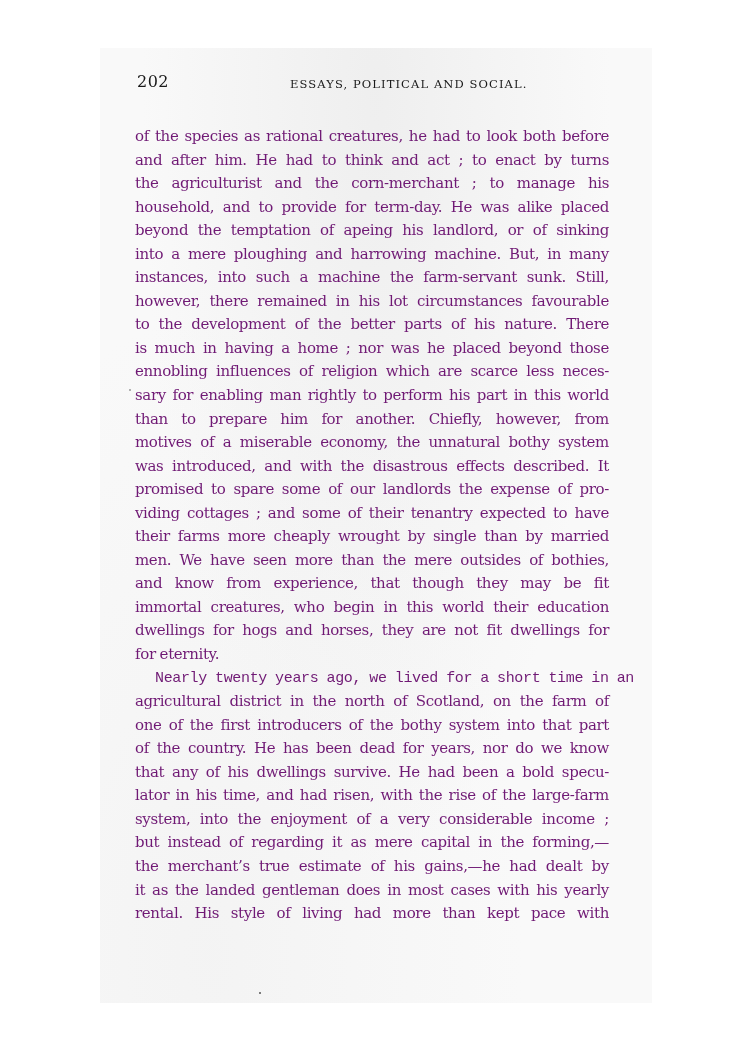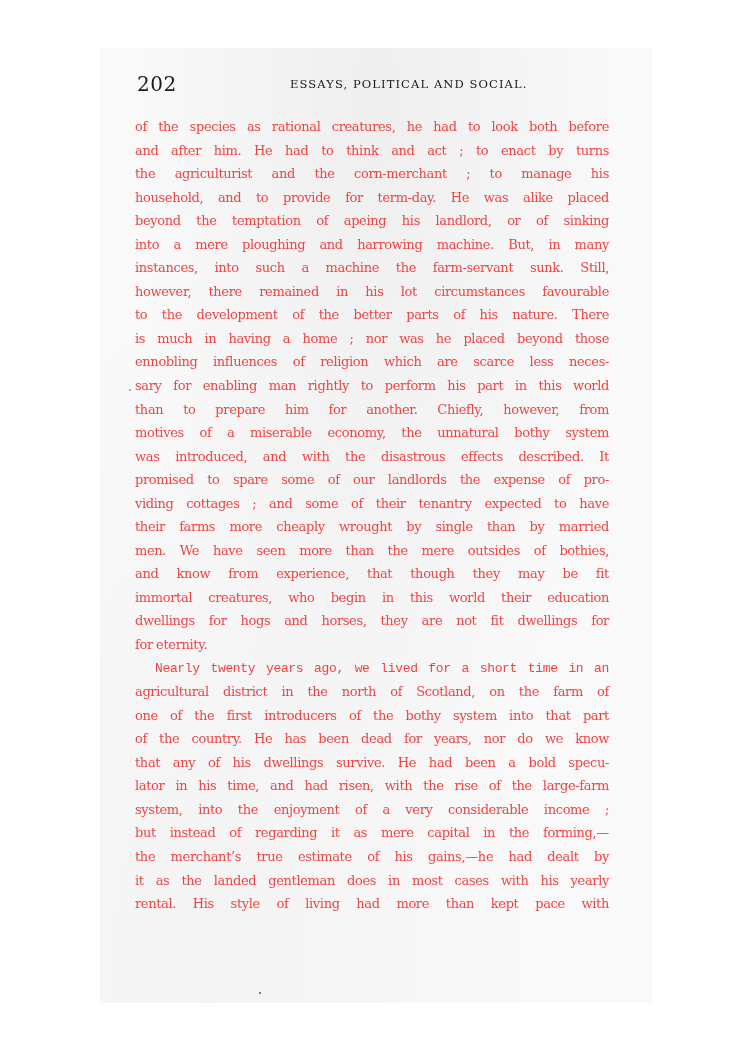--- a/index.html
+++ b/index.html
@@ -30,43 +30,43 @@
       left: 137px;
       width: 472px;
       height: 26px;
       font-family: "DejaVu Serif", serif;
       color: #1a1a1a;
     }
     .page-number {
       position: absolute;
       left: 0;
       top: 0;
-      font-size: 20px;
+      font-size: 16px;
       letter-spacing: 0.5px;
     }
     .running-title {
       position: absolute;
       left: 121px;
       top: 5px;
       font-size: 11.5px;
       letter-spacing: 1.1px;
       font-variant: small-caps;
       text-transform: uppercase;
       white-space: nowrap;
       margin-left: 32px;
     }
     .body-text {
       position: absolute;
-      top: 115px;
+      top: 125px;
       left: 135px;
       width: 474px;
       font-family: "DejaVu Serif", serif;
-      font-size: 13px;
+      font-size: 15px;
       line-height: 23.55px;
-      color: #ef4444;
+      color: #701a75;
     }
     .line {
       display: block;
       height: 23.55px;
       white-space: nowrap;
       text-align: justify;
       text-align-last: justify;
       letter-spacing: -0.35px;
       word-spacing: -0.5px;
     }

